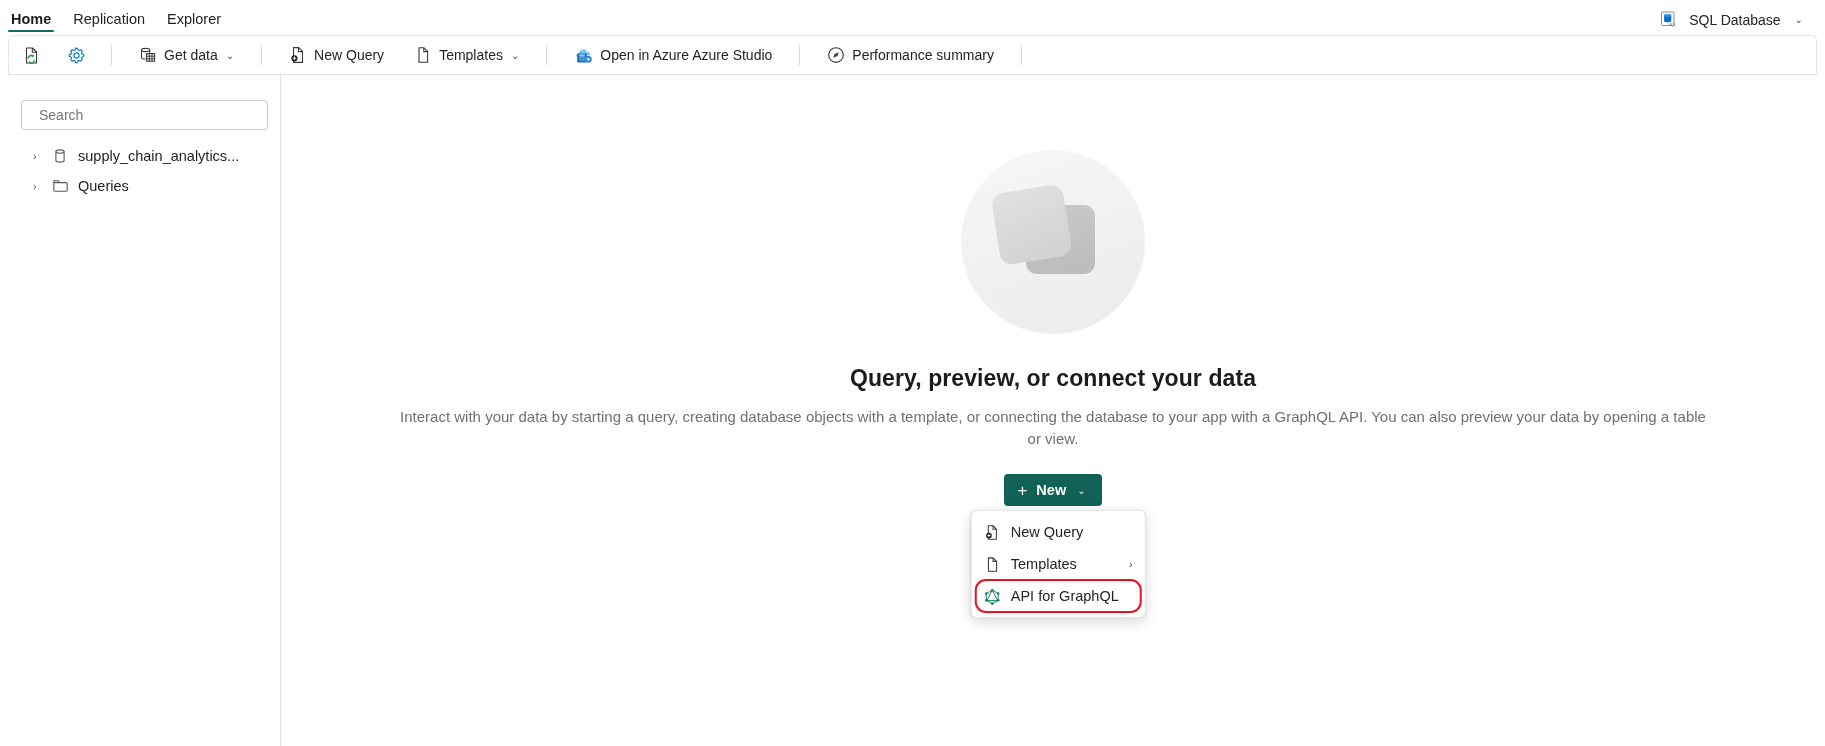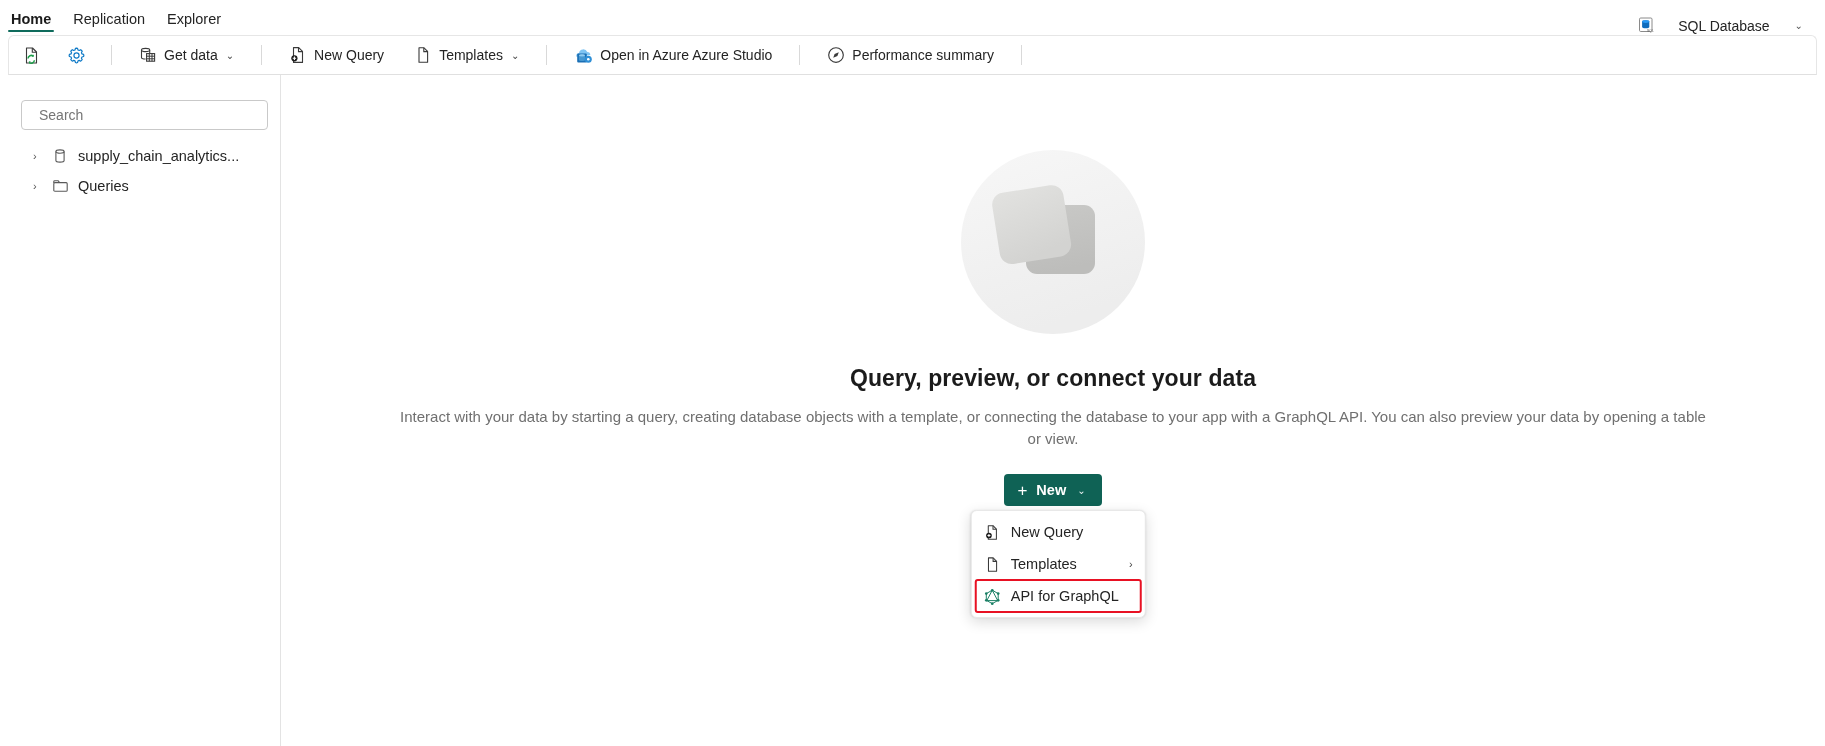--- a/index.html
+++ b/index.html
@@ -33,24 +33,24 @@
     content: "";
     position: absolute;
     left: 8px; right: 8px; bottom: 0;
     height: 2.5px;
     background: #0f6b5c;
     border-radius: 2px;
   }
   .db-badge {
     position: absolute;
     right: 14px;
-    top: 14px;
-    display: flex;
-    align-items: center;
-    gap: 23px;
+    top: 8px;
+    display: flex;
+    align-items: center;
+    gap: 12px;
     font-size: 14px;
     color: #242424;
     padding: 3px 8px;
     border-radius: 4px;
     cursor: pointer;
   }
   .db-badge .chev { font-size: 10px; color: #555; margin-left: 2px; }
 
   
   .command-bar {
@@ -235,21 +235,21 @@
   }
   .menu-item .m-icon { width: 17px; height: 17px; flex: 0 0 17px; display: flex; align-items: center; justify-content: center; }
   .menu-item .submenu-chev {
     margin-left: auto;
     font-size: 11px;
     color: #444;
   }
   .menu-item.highlighted {
     outline: 2.5px solid #e81123;
     outline-offset: -1px;
-    border-radius: 2px;
+    border-radius: 10px;
   }
 
   svg { display: block; }
 </style>
 </head>
 <body>
 
 <div class="ribbon-tabs">
   <div class="ribbon-tab active">
     <span>Home</span>

